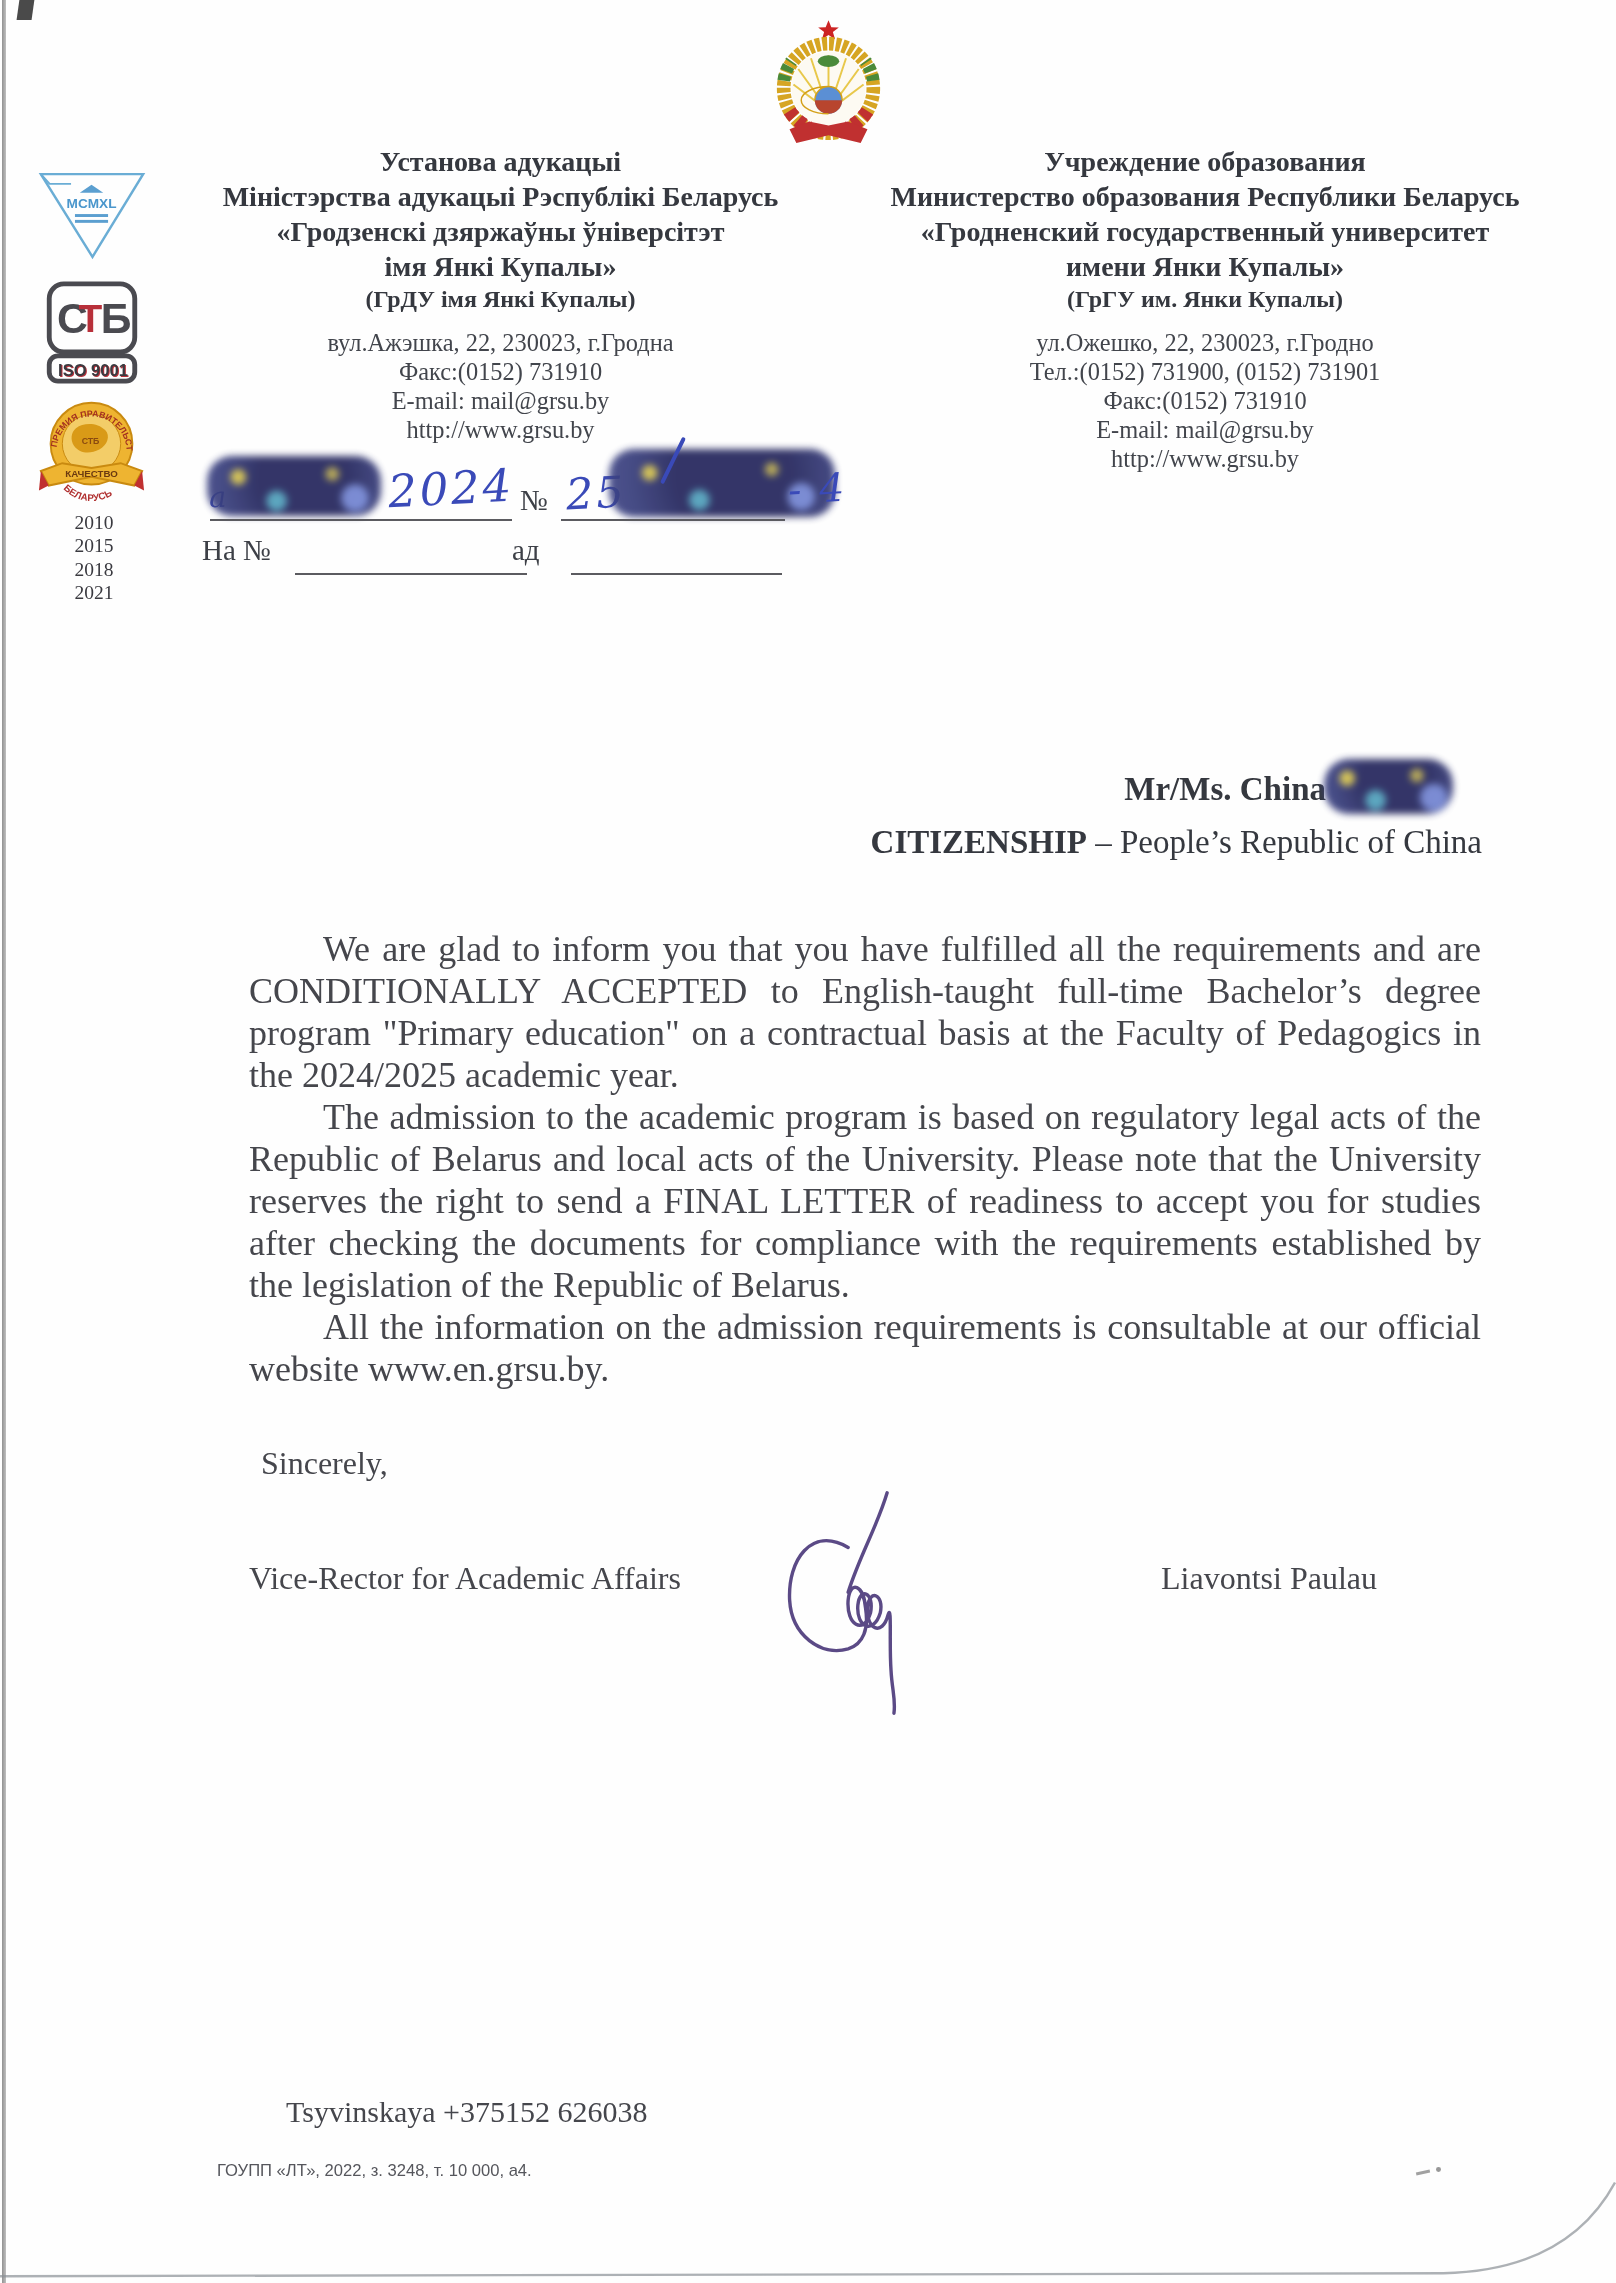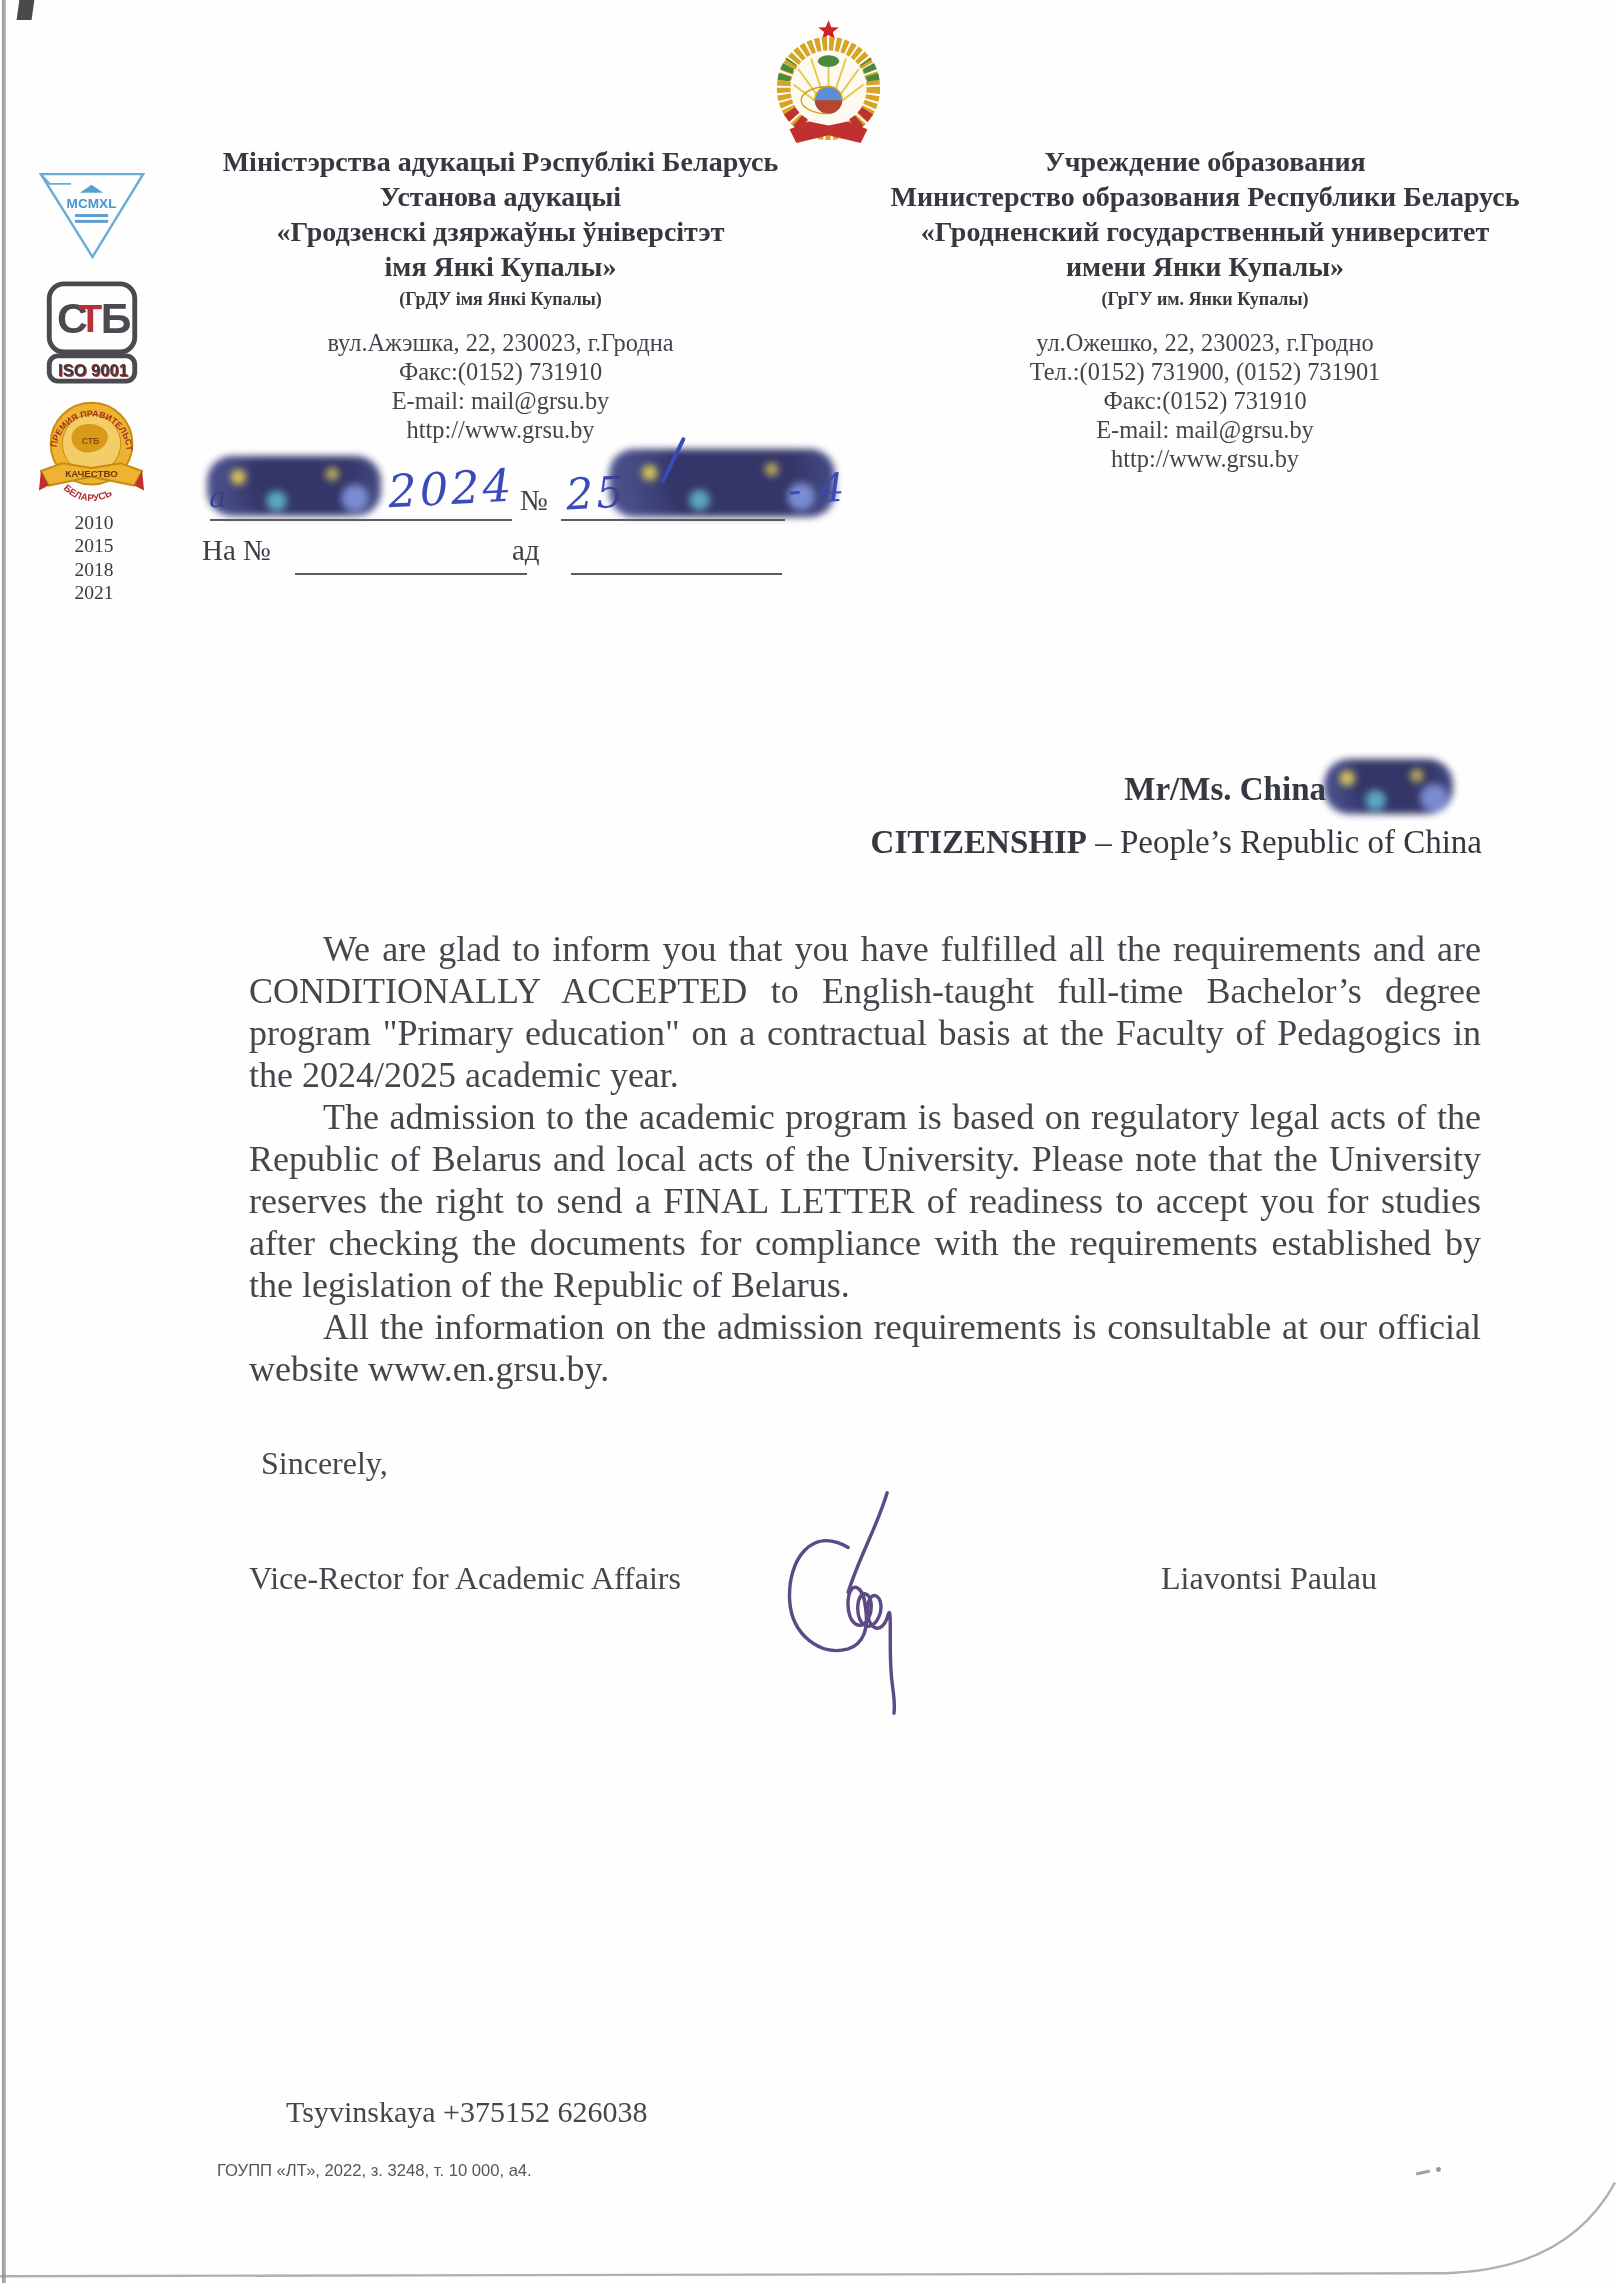--- a/index.html
+++ b/index.html
@@ -14,21 +14,21 @@
     background:linear-gradient(90deg,#7e7e7e,#b5b5b5); opacity:.85; }
   .corner-mark { position:absolute; left:17.6px; top:0; width:14.6px; height:19.5px;
     background:#4a4a4a; transform:skewX(-8deg); }
   .pencil-dash { position:absolute; left:1416px; top:2171px; width:13.7px; height:2.9px;
     background:#8a8a8a; transform:rotate(-12deg); opacity:.8; }
   .pencil-dot { position:absolute; left:1436px; top:2167px; width:4.9px; height:4.9px;
     border-radius:50%; background:#7e7e7e; opacity:.8; }
   
   .hdr { text-align:center; font-weight:bold; color:#35383f; }
   .hdr .h-line { font-size:28px; line-height:35px; }
-  .hdr .h-sub  { font-size:18px; line-height:31px; }
+  .hdr .h-sub  { font-size:24px; line-height:31px; }
   .contact { text-align:center; font-size:24.4px; line-height:29px; color:#42454c; }
   
   .ref-label { position:absolute; font-size:29px; color:#3d4047; }
   .uline { position:absolute; height:2px; background:#5b5b60; }
   .hand { position:absolute; font-family:"DejaVu Serif", serif; font-style:italic;
     color:#3a4ab8; transform:rotate(-3deg); letter-spacing:2.9px; }
   .blur-blob { position:absolute; border-radius:25px; filter:blur(3.9px); opacity:.92;
     background:
       radial-gradient(circle at 18% 35%, rgba(236,214,70,.85) 0 6.8px, rgba(236,214,70,0) 8.8px),
       radial-gradient(circle at 72% 30%, rgba(236,214,70,.7) 0 5.9px, rgba(236,214,70,0) 7.8px),
@@ -121,22 +121,22 @@
       <line x1="58" y1="95" x2="94" y2="68"></line>
     </g>
     <ellipse cx="58" cy="44" rx="11" ry="6" fill="#4a8a3a"></ellipse>
     <circle cx="58" cy="84" r="14" fill="#5b8fd4"></circle>
     <path d="M44,84 A14,14 0 0 0 72,84 Z" fill="#b8452e"></path>
     <path d="M44,84 A14,14 0 0 1 72,84 M58,70 A28,14 0 0 0 58,98" fill="none" stroke="#d4a017" stroke-width="1.5"></path>
     <path d="M18,114 L38,106 L58,110 L78,106 L98,114 L91,128 L58,120 L25,128 Z" fill="#c03030"></path>
   </svg>
 
   <div class="abs hdr" style="left:208px;top:144px;width:585px;">
+    <div class="h-line">Установа адукацыі</div>
     <div class="h-line">Міністэрства адукацыі Рэспублікі Беларусь</div>
-    <div class="h-line">Установа адукацыі</div>
     <div class="h-line">«Гродзенскі дзяржаўны ўніверсітэт</div>
     <div class="h-line">імя Янкі Купалы»</div>
     <div class="h-sub">(ГрДУ імя Янкі Купалы)</div>
   </div>
 
   <div class="abs hdr" style="left:883px;top:144px;width:644px;">
     <div class="h-line">Учреждение образования</div>
     <div class="h-line">Министерство образования Республики Беларусь</div>
     <div class="h-line">«Гродненский государственный университет</div>
     <div class="h-line">имени Янки Купалы»</div>

